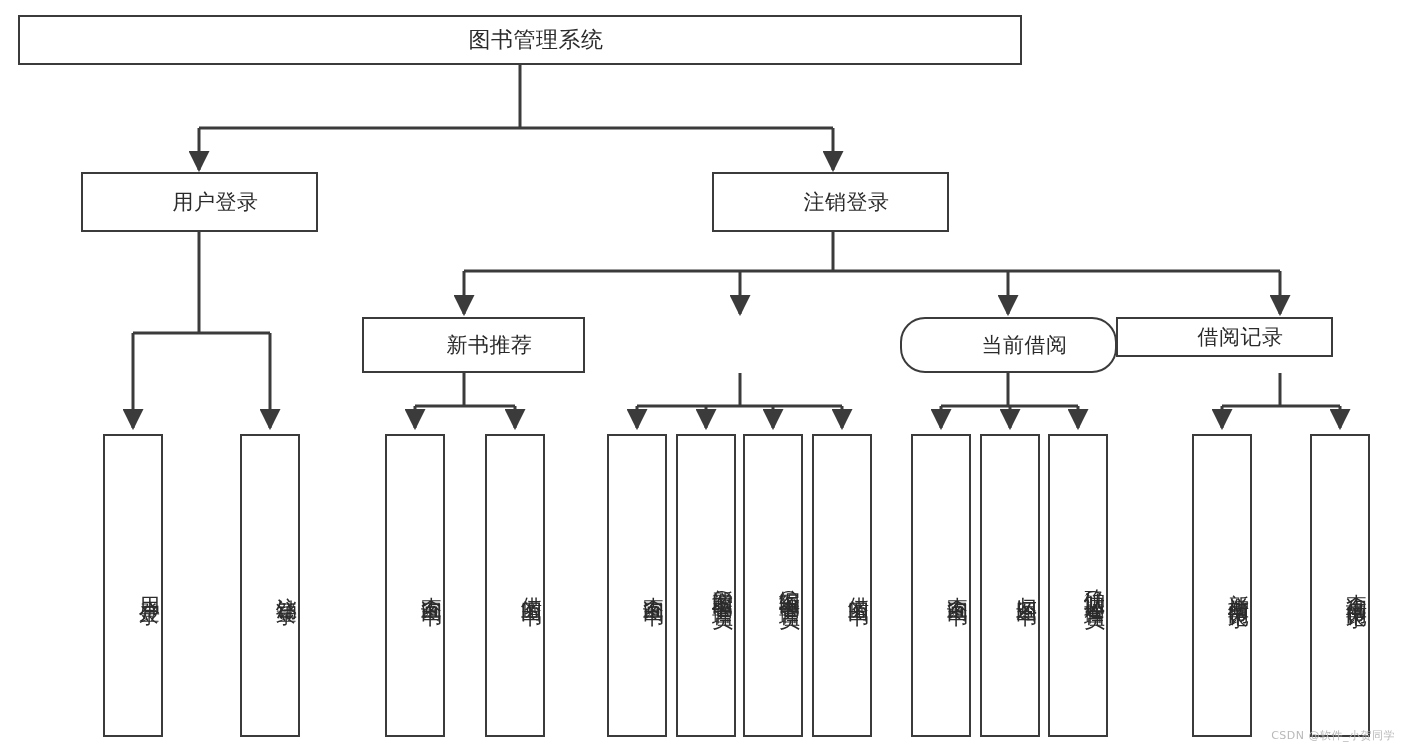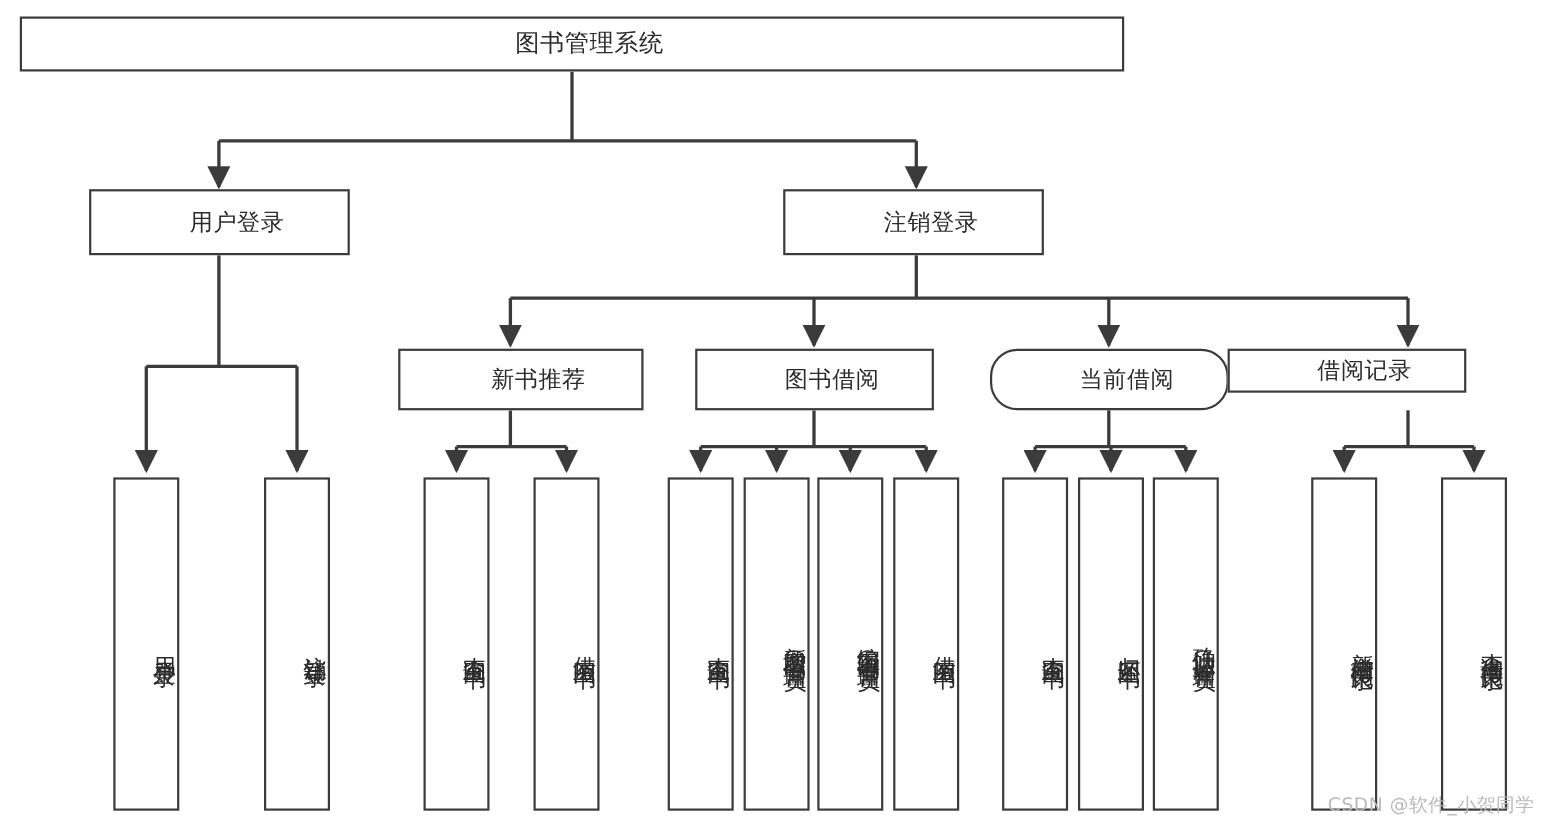--- a/index.html
+++ b/index.html
@@ -61,21 +61,21 @@
     font-size: 21px;
     letter-spacing: 3px;
     line-height: 1;
     white-space: nowrap;
     max-height: 290px;
   }
   #watermark {
     position: absolute;
     right: 10px;
     bottom: 4px;
-    font-size: 17px;
+    font-size: 11px;
     color: #b9b9b9;
     letter-spacing: 0.5px;
     white-space: nowrap;
     user-select: none;
     text-align: right;
   }
 </style>
 </head>
 <body>
 
@@ -140,23 +140,20 @@
   </div>
 
   <div class="node horiz" style="left:712px; top:172px; width:237px; height:60px;">
     <span class="label">注销登录</span>
   </div>
 
   <div class="node horiz" style="left:362px; top:317px; width:223px; height:56px;">
     <span class="label">新书推荐</span>
   </div>
 
-  <div class="node horiz" style="left:632px; top:317px; width:217px; height:56px;">
-    <span class="label">图书借阅</span>
-  </div>
 
   <div class="node horiz" style="left:900px; top:317px; width:217px; height:56px;border-radius:25px;">
     <span class="label">当前借阅</span>
   </div>
 
   <div class="node horiz" style="left:1116px; top:317px; width:217px; height:40px;">
     <span class="label">借阅记录</span>
   </div>
 
   <div class="node vert" style="left:103px; top:434px; width:60px; height:303px;">

